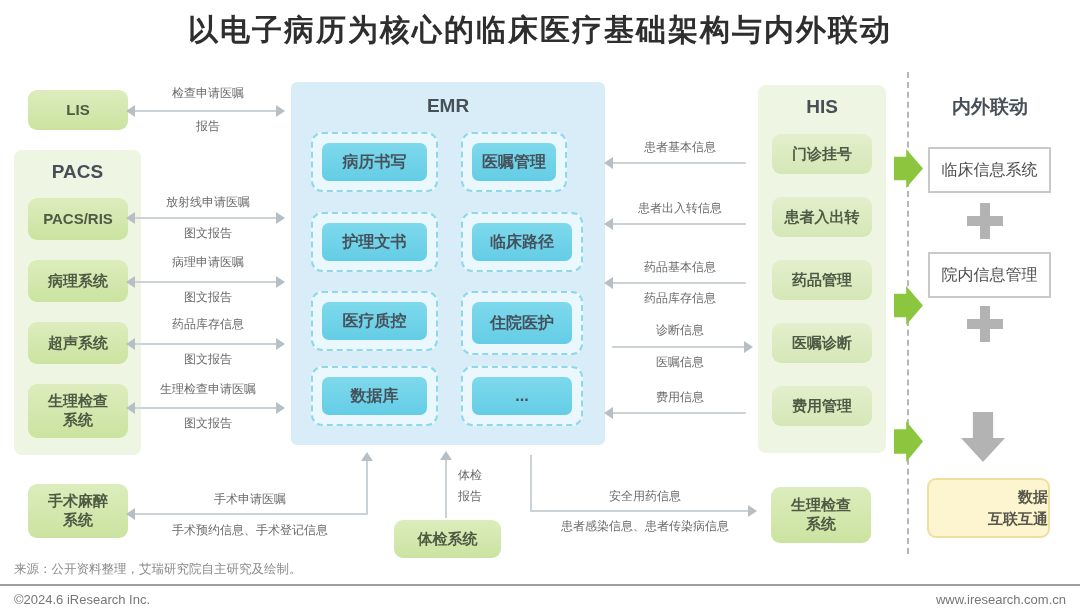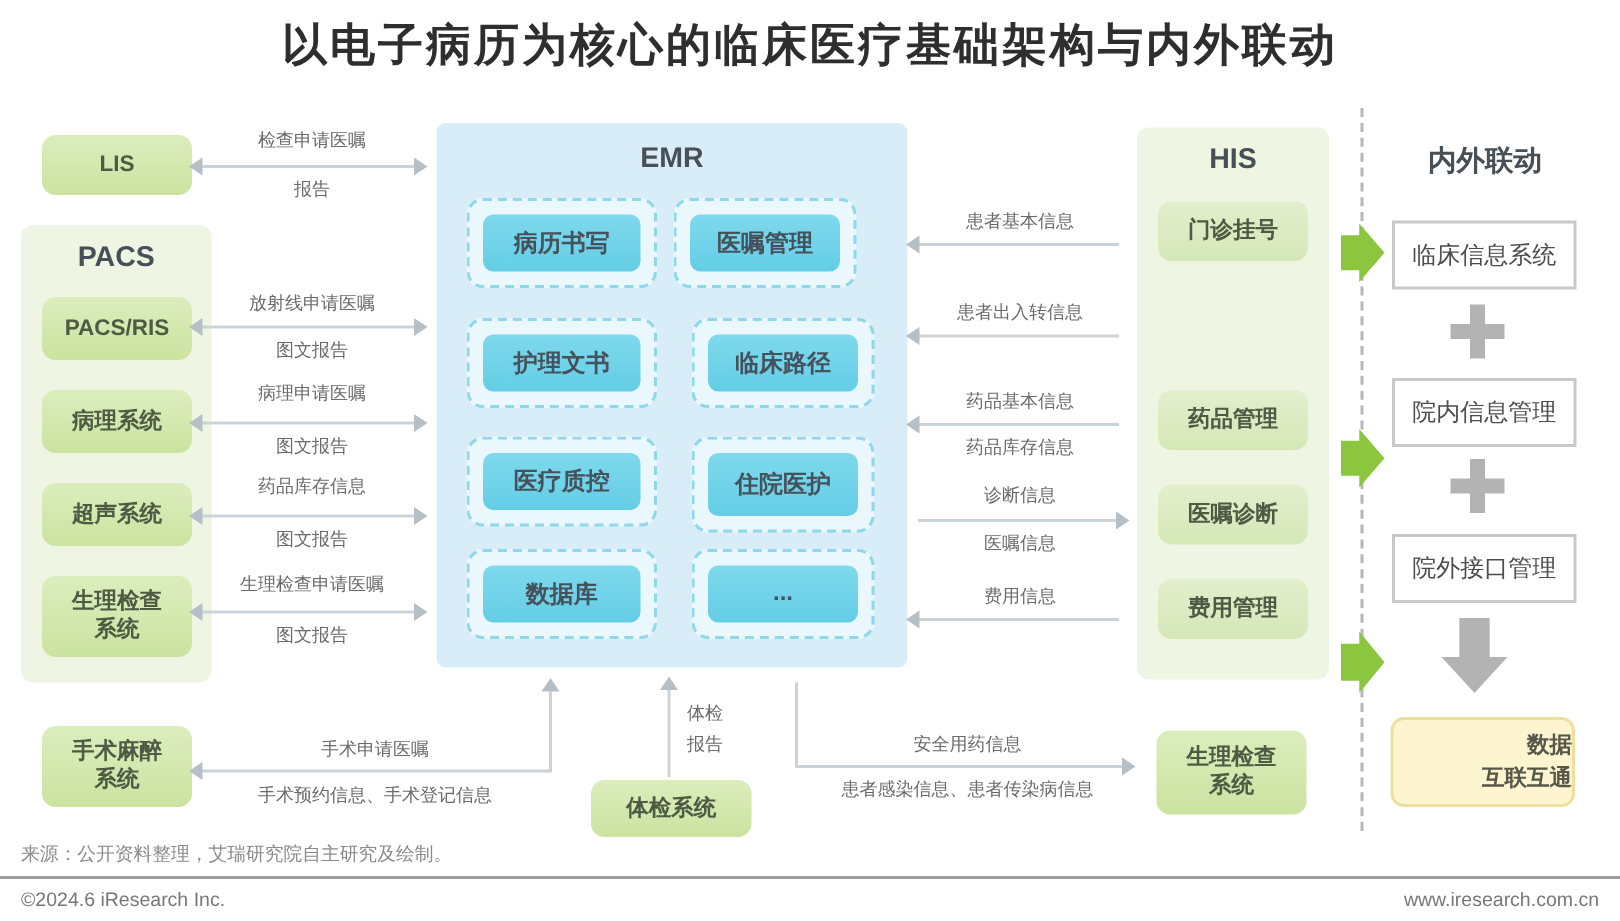--- a/index.html
+++ b/index.html
@@ -99,21 +99,21 @@
   <div class="head l" style="left:126px;top:402px;"></div>
   <div class="head r" style="left:276px;top:402px;"></div>
   <div class="albl" style="left:123px;top:415px;width:170px;">图文报告</div>
 
   <div class="panel-blue" style="left:291px;top:82px;width:314px;height:363px;"></div>
   <div class="panel-title" style="left:291px;top:95px;width:314px;">EMR</div>
 
   <div class="dashed" style="left:311px;top:132px;width:127px;height:60px;">
     <div class="module">病历书写</div>
   </div>
-  <div class="dashed" style="left:449px;top:132px;width:122px;height:60px;text-align:center;">
+  <div class="dashed" style="left:461px;top:132px;width:106px;height:60px;text-align:center;">
     <div class="module">医嘱管理</div>
   </div>
   <div class="dashed" style="left:311px;top:212px;width:127px;height:60px;text-align:center;">
     <div class="module">护理文书</div>
   </div>
   <div class="dashed" style="left:461px;top:212px;width:122px;height:60px;">
     <div class="module">临床路径</div>
   </div>
   <div class="dashed" style="left:311px;top:291px;width:127px;height:60px;">
     <div class="module">医疗质控</div>
@@ -147,20 +147,23 @@
   <div class="albl" style="left:602px;top:354px;width:156px;">医嘱信息</div>
 
   <div class="albl" style="left:602px;top:389px;width:156px;">费用信息</div>
   <div class="hline" style="left:612px;top:412px;width:134px;"></div>
   <div class="head l" style="left:604px;top:407px;"></div>
 
   <div class="panel-green" style="left:758px;top:85px;width:128px;height:368px;"></div>
   <div class="panel-title" style="left:758px;top:96px;width:128px;">HIS</div>
   <div class="gbox hisbox" style="left:772px;top:134px;width:100px;height:40px;">
     <span>门诊挂号</span>
+  </div>
+  <div class="gbox hisbox" style="left:772px;top:197px;width:100px;height:40px;">
+    <span>患者入出转</span>
   </div>
   <div class="gbox hisbox" style="left:772px;top:260px;width:100px;height:40px;">
     <span>药品管理</span>
   </div>
   <div class="gbox hisbox" style="left:772px;top:323px;width:100px;height:40px;">
     <span>医嘱诊断</span>
   </div>
   <div class="gbox hisbox" style="left:772px;top:386px;width:100px;height:40px;">
     <span>费用管理</span>
   </div>
@@ -198,23 +201,20 @@
     <span>临床信息系统</span>
   </div>
   <div class="plus" style="left:967px;top:203px;"></div>
 
   <div class="chev" style="left:894px;top:286px;width:29px;height:39px;"></div>
   <div class="wbox" style="left:928px;top:252px;width:119px;height:42px;">
     <span>院内信息管理</span>
   </div>
   <div class="plus" style="left:967px;top:306px;"></div>
 
-  <div class="wbox" style="left:928px;top:356px;width:119px;height:42px;">
-    <span>院外接口管理</span>
-  </div>
 
   <div class="chev" style="left:894px;top:421px;width:29px;height:41px;"></div>
   <div class="bigdown" style="left:961px;top:412px;width:44px;height:50px;"></div>
 
   <div class="ybox" style="left:927px;top:478px;width:119px;height:56px;">
     <span>数据</span>
     <span>互联互通</span>
   </div>
 
   <div class="src" style="left:14px;top:561px;">来源：公开资料整理，艾瑞研究院自主研究及绘制。</div>

